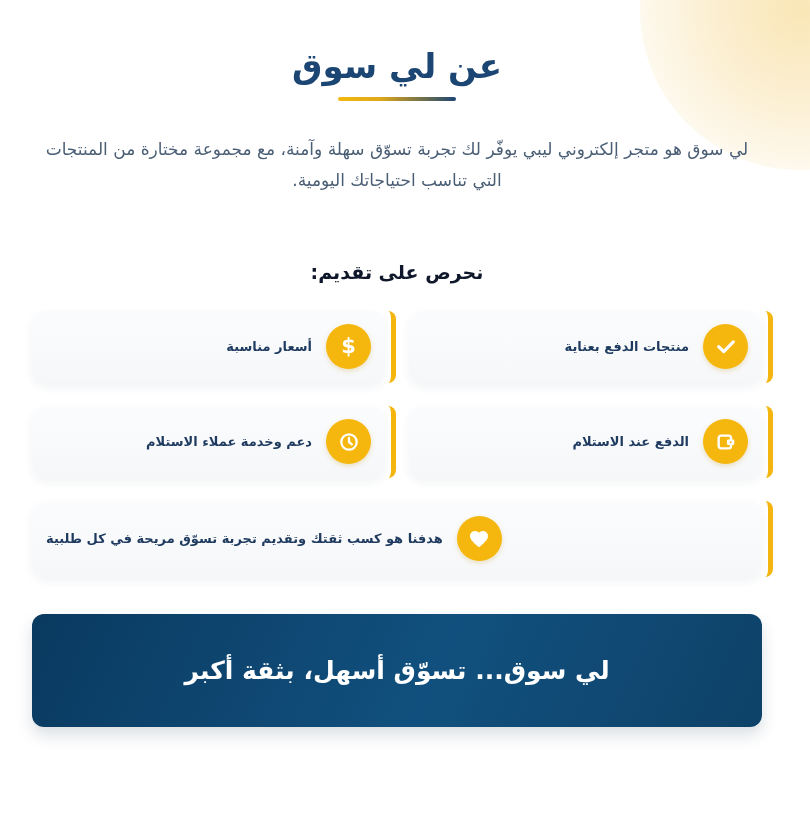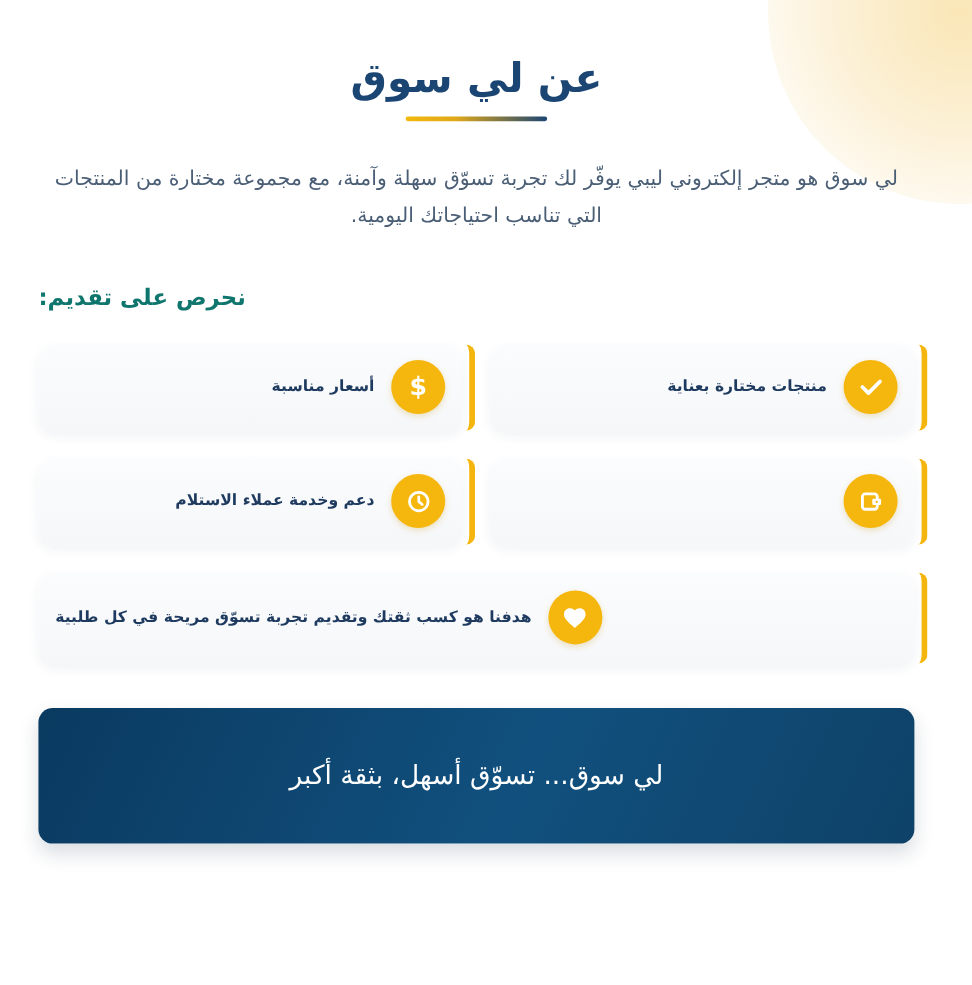--- a/index.html
+++ b/index.html
@@ -46,25 +46,25 @@
   }
   .page-description {
     margin: 33px auto 0 auto;
     max-width: 706px;
     text-align: center;
     color: #4a5e75;
     font-size: 17px;
     line-height: 1.85;
   }
   .features-heading {
-    margin-top: 40px;
-    text-align: left;
+    margin-top: 64px;
+    text-align: center;
     font-size: 19px;
     font-weight: bold;
-    color: #0f766e;
+    color: #0f172a;
   }
   .features-grid {
     margin-top: 28px;
     display: grid;
     grid-template-columns: repeat(2, 1fr);
     column-gap: 24px;
     row-gap: 23px;
   }
   .feature-card {
     position: relative;
@@ -121,22 +121,22 @@
     height: 113px;
     border-radius: 12px;
     background: linear-gradient(115deg, #0a3a60 0%, #11507e 55%, #0e4268 100%);
     display: flex;
     align-items: center;
     justify-content: center;
     box-shadow: 0 8px 16px rgba(10, 40, 70, 0.15);
   }
   .banner-text {
     color: #ffffff;
-    font-size: 22px;
-    font-weight: normal;
+    font-size: 25px;
+    font-weight: bold;
     text-align: center;
   }
 </style>
 </head>
 <body>
 
 <div class="decor-circle"></div>
 
 <div class="container">
 
@@ -149,41 +149,42 @@
 
   <div class="features-grid">
 
     <div class="feature-card">
       <div class="accent-bar"></div>
       <div class="icon-circle">
         <svg width="22" height="22" viewBox="0 0 24 24">
           <path d="M20 6.5L9.5 17L4 11.5" fill="none" stroke="#ffffff" stroke-width="3.4" stroke-linecap="round" stroke-linejoin="round"></path>
         </svg>
       </div>
-      <span class="feature-label">منتجات مختارة بعناية</span>
+      <span class="feature-label">منتجات الدفع بعناية</span>
     </div>
 
     <div class="feature-card">
       <div class="accent-bar"></div>
       <div class="icon-circle">
         <span class="dollar-glyph">$</span>
       </div>
       <span class="feature-label">أسعار مناسبة</span>
     </div>
 
 
     <div class="feature-card">
       <div class="accent-bar"></div>
       <div class="icon-circle">
         <svg width="22" height="22" viewBox="0 0 24 24">
           <rect x="4" y="5" width="13.5" height="14" rx="2.6" fill="none" stroke="#ffffff" stroke-width="2.6"></rect>
           <rect x="13" y="9.4" width="8" height="5.8" rx="1.2" fill="#ffffff"></rect>
           <circle cx="17" cy="12.3" r="1.05" fill="#f5b70d"></circle>
         </svg>
       </div>
+      <span class="feature-label">الدفع عند الاستلام</span>
     </div>
 
     <div class="feature-card">
       <div class="accent-bar"></div>
       <div class="icon-circle">
         <svg width="22" height="22" viewBox="0 0 24 24">
           <circle cx="12" cy="12" r="8.4" fill="none" stroke="#ffffff" stroke-width="2.5"></circle>
           <path d="M12 7.6V12l3.1 2.6" fill="none" stroke="#ffffff" stroke-width="2.5" stroke-linecap="round" stroke-linejoin="round"></path>
         </svg>
       </div>

